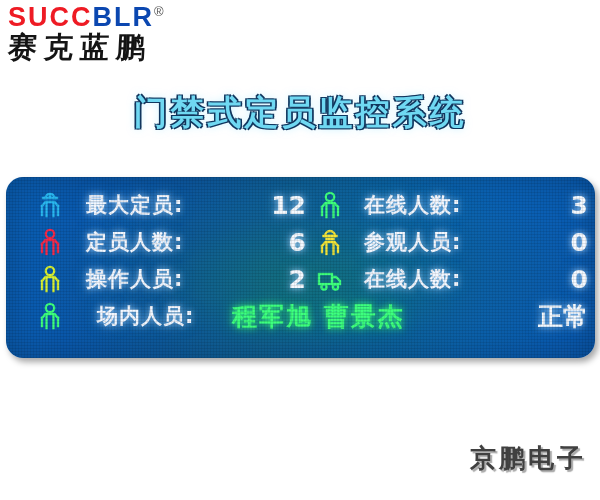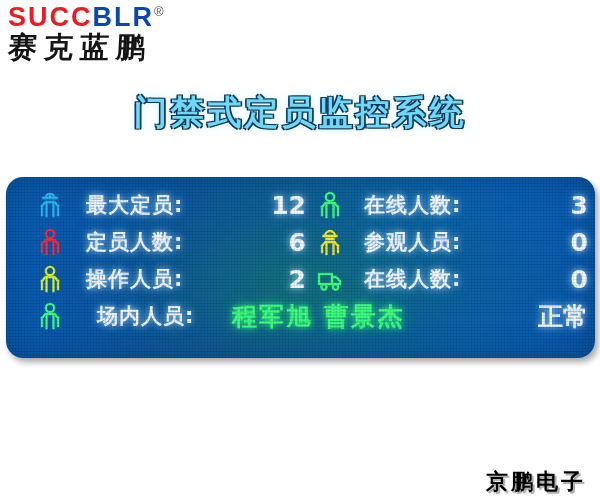--- a/index.html
+++ b/index.html
@@ -142,26 +142,26 @@
 
   
   .row-names .icon-box { left: 16px; }
   .row-names .led-label { left: 66px; margin-left: 11px; }
   .row-names .names { left: 212px; }
   .row-names .status { left: 486px; width: 82px; text-align: right; }
 
   
   .footer-logo {
     position: absolute;
-    right: 14px; bottom: 3px;
-    font-family: "DejaVu Sans", "Liberation Sans", sans-serif;
-    font-weight: bold;
-    font-size: 22px;
+    right: 14px; bottom: 24px;
+    font-family: "DejaVu Sans", "Liberation Sans", sans-serif;
+    font-weight: bold;
+    font-size: 26px;
     letter-spacing: 3px;
-    color: #000000;
+    color: #404040;
     text-shadow: 2px 2px 1px rgba(140,140,140,0.75);
     white-space: nowrap;
   }
 </style>
 </head>
 <body>
 
 <div id="root">
 
   <div class="brand">

